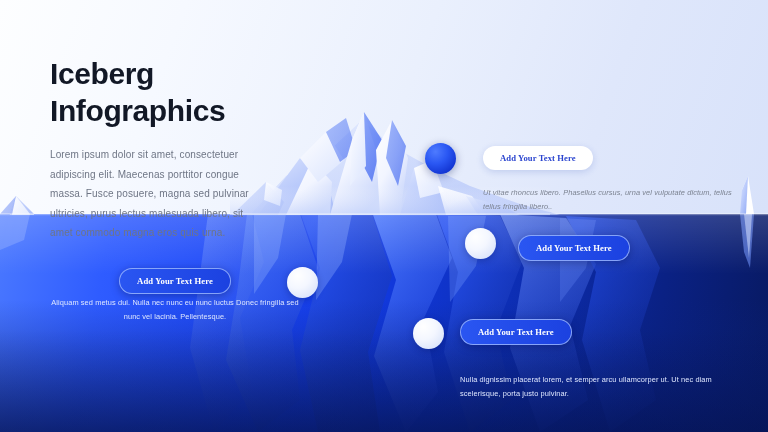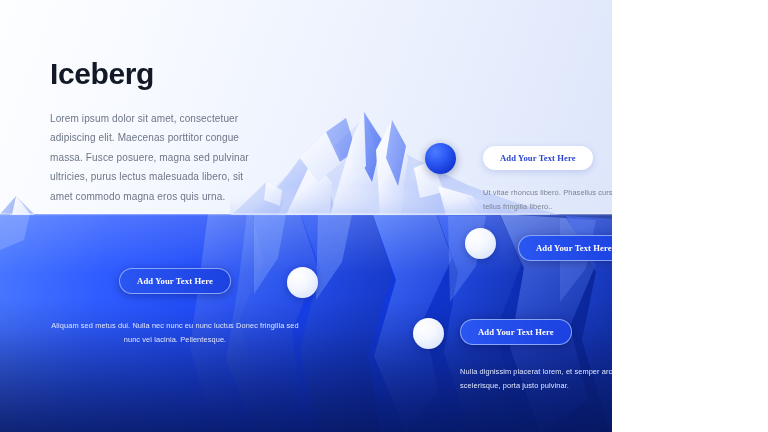--- a/index.html
+++ b/index.html
@@ -3,21 +3,21 @@
 <meta charset="utf-8">
 <style>
   * { margin:0; padding:0; box-sizing:border-box; }
   html, body { width:768px; height:432px; overflow:hidden; }
   body {
     font-family: "Liberation Sans", sans-serif;
     background:#ffffff;
   }
   #stage {
     position:relative;
-    width:612px; height:432px;
+    width:768px; height:432px;
     overflow:hidden;
     background: linear-gradient(115deg,#fdfeff 0%,#f4f7fe 26%,#e8eefc 55%,#dde5fb 78%,#d6e0fa 100%);
   }
 
   
   .sky {
     position:absolute; left:0; top:0; width:768px; height:215px;
     background: linear-gradient(110deg,#fdfeff 0%,#f6f9ff 22%,#eaf0fd 52%,#dfe7fb 76%,#d8e2fa 100%);
   }
 
@@ -81,34 +81,34 @@
   }
   .pill.dark {
     background: linear-gradient(100deg,#2a56f2 0%,#1b41e0 100%);
     color:#ffffff;
     border:1px solid rgba(170,195,255,.75);
     box-shadow:0 2px 9px rgba(3,12,70,.35);
   }
   .callout .body {
     font-size:7.4px; line-height:1.95; letter-spacing:.1px;
   }
-  .callout.on-light .body { color:#7b8290; }
+  .callout.on-light .body { color:#7b8290;font-style:italic; }
   .callout.on-dark  .body { color:#dfe7ff; }
 
   .c-top-right { left:483px; top:146px; width:250px; }
   .c-top-right .body { margin-top:16px; }
 
   .c-mid-right { left:518px; top:235px; width:215px; }
   .c-mid-right .body { margin-top:15px; }
 
   .c-bot-right { left:460px; top:319px; width:262px; }
-  .c-bot-right .body { margin-top:20px; }
+  .c-bot-right .body { margin-top:28px; }
 
   .c-left { left:45px; top:268px; width:260px; text-align:center; }
-  .c-left .body { margin-top:25px; }
+  .c-left .body { margin-top:2px; }
 </style>
 </head>
 <body>
 
 <div id="stage">
 
   <div class="sky"></div>
   <div class="ocean"></div>
 
   <svg class="art" viewBox="0 0 768 432" preserveAspectRatio="none">
@@ -226,20 +226,21 @@
   <div class="ocean-deep"></div>
 
   <div class="sphere blue" style="left:425px; top:143px; width:31px; height:31px;"></div>
   <div class="sphere white" style="left:465px; top:228px; width:31px; height:31px;"></div>
   <div class="sphere white" style="left:287px; top:267px; width:31px; height:31px;"></div>
   <div class="sphere white" style="left:413px; top:318px; width:31px; height:31px;"></div>
 
   <div class="headline">
     <h1>
       <span>Iceberg</span><br>
+      <span>Infographics</span>
     </h1>
     <p>Lorem ipsum dolor sit amet, consectetuer adipiscing elit. Maecenas porttitor congue massa. Fusce posuere, magna sed pulvinar ultricies, purus lectus malesuada libero, sit amet commodo magna eros quis urna.</p>
   </div>
 
   <div class="callout c-top-right on-light">
     <div class="pill light">Add Your Text Here</div>
     <div class="body">Ut vitae rhoncus libero. Phasellus cursus, urna vel vulputate dictum, tellus tellus fringilla libero..</div>
   </div>
 
   <div class="callout c-mid-right on-dark">

